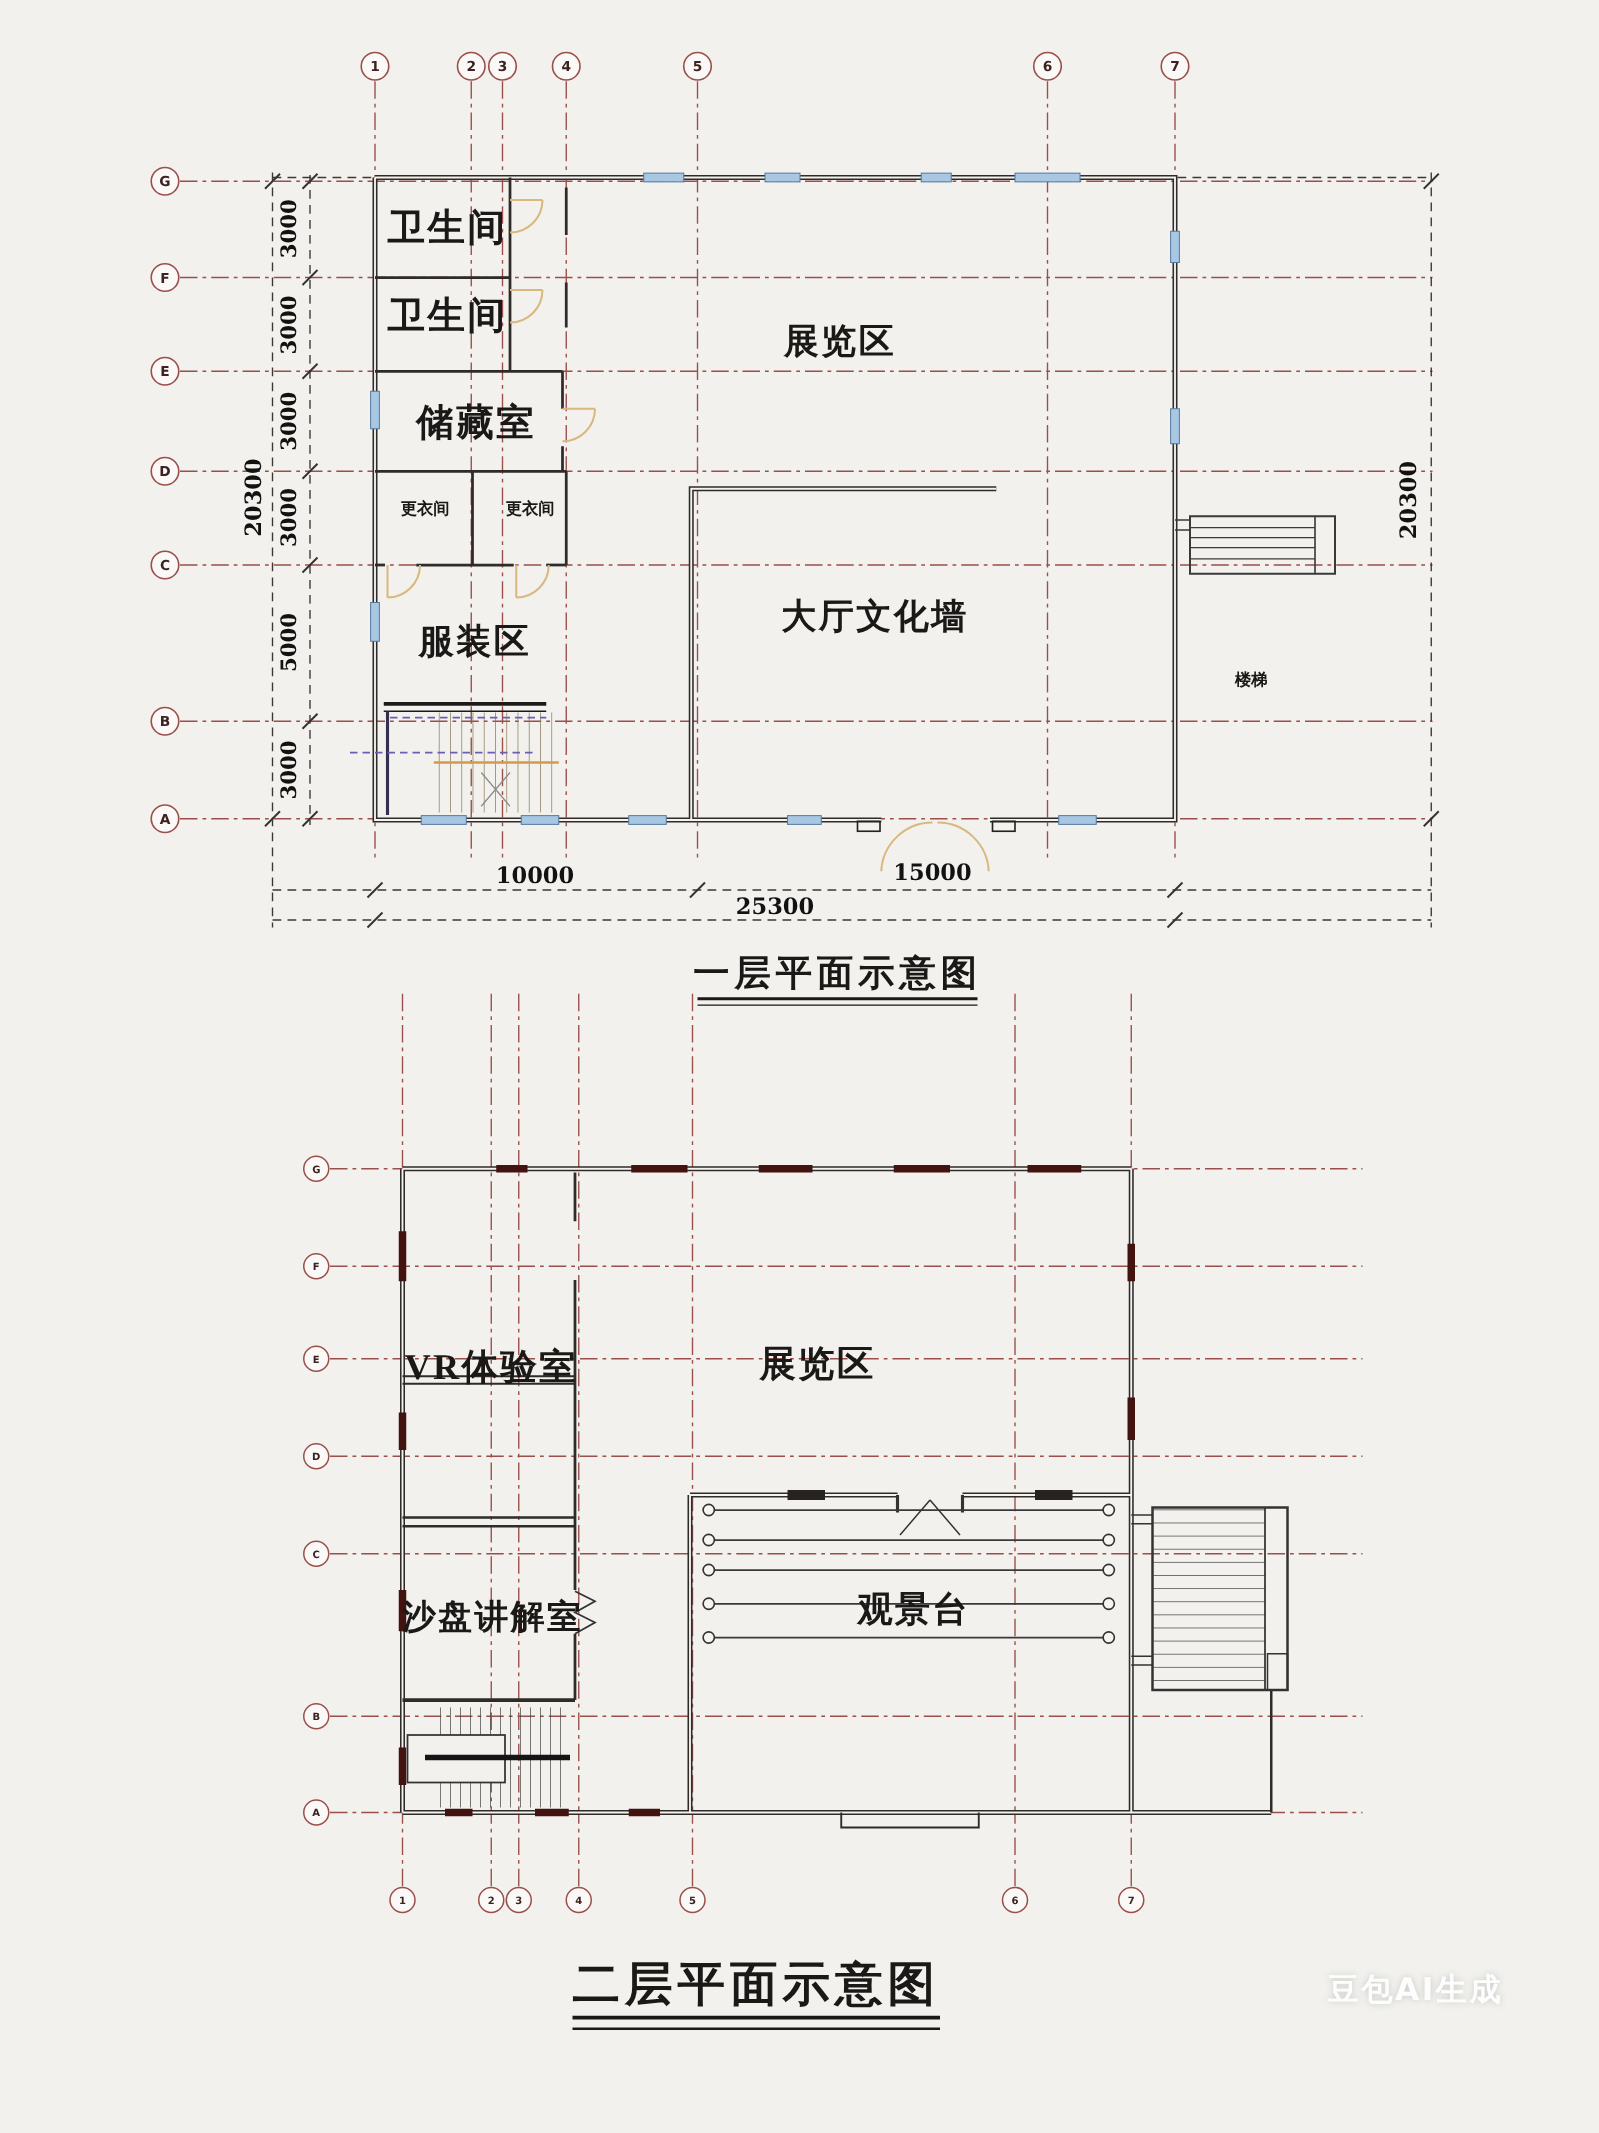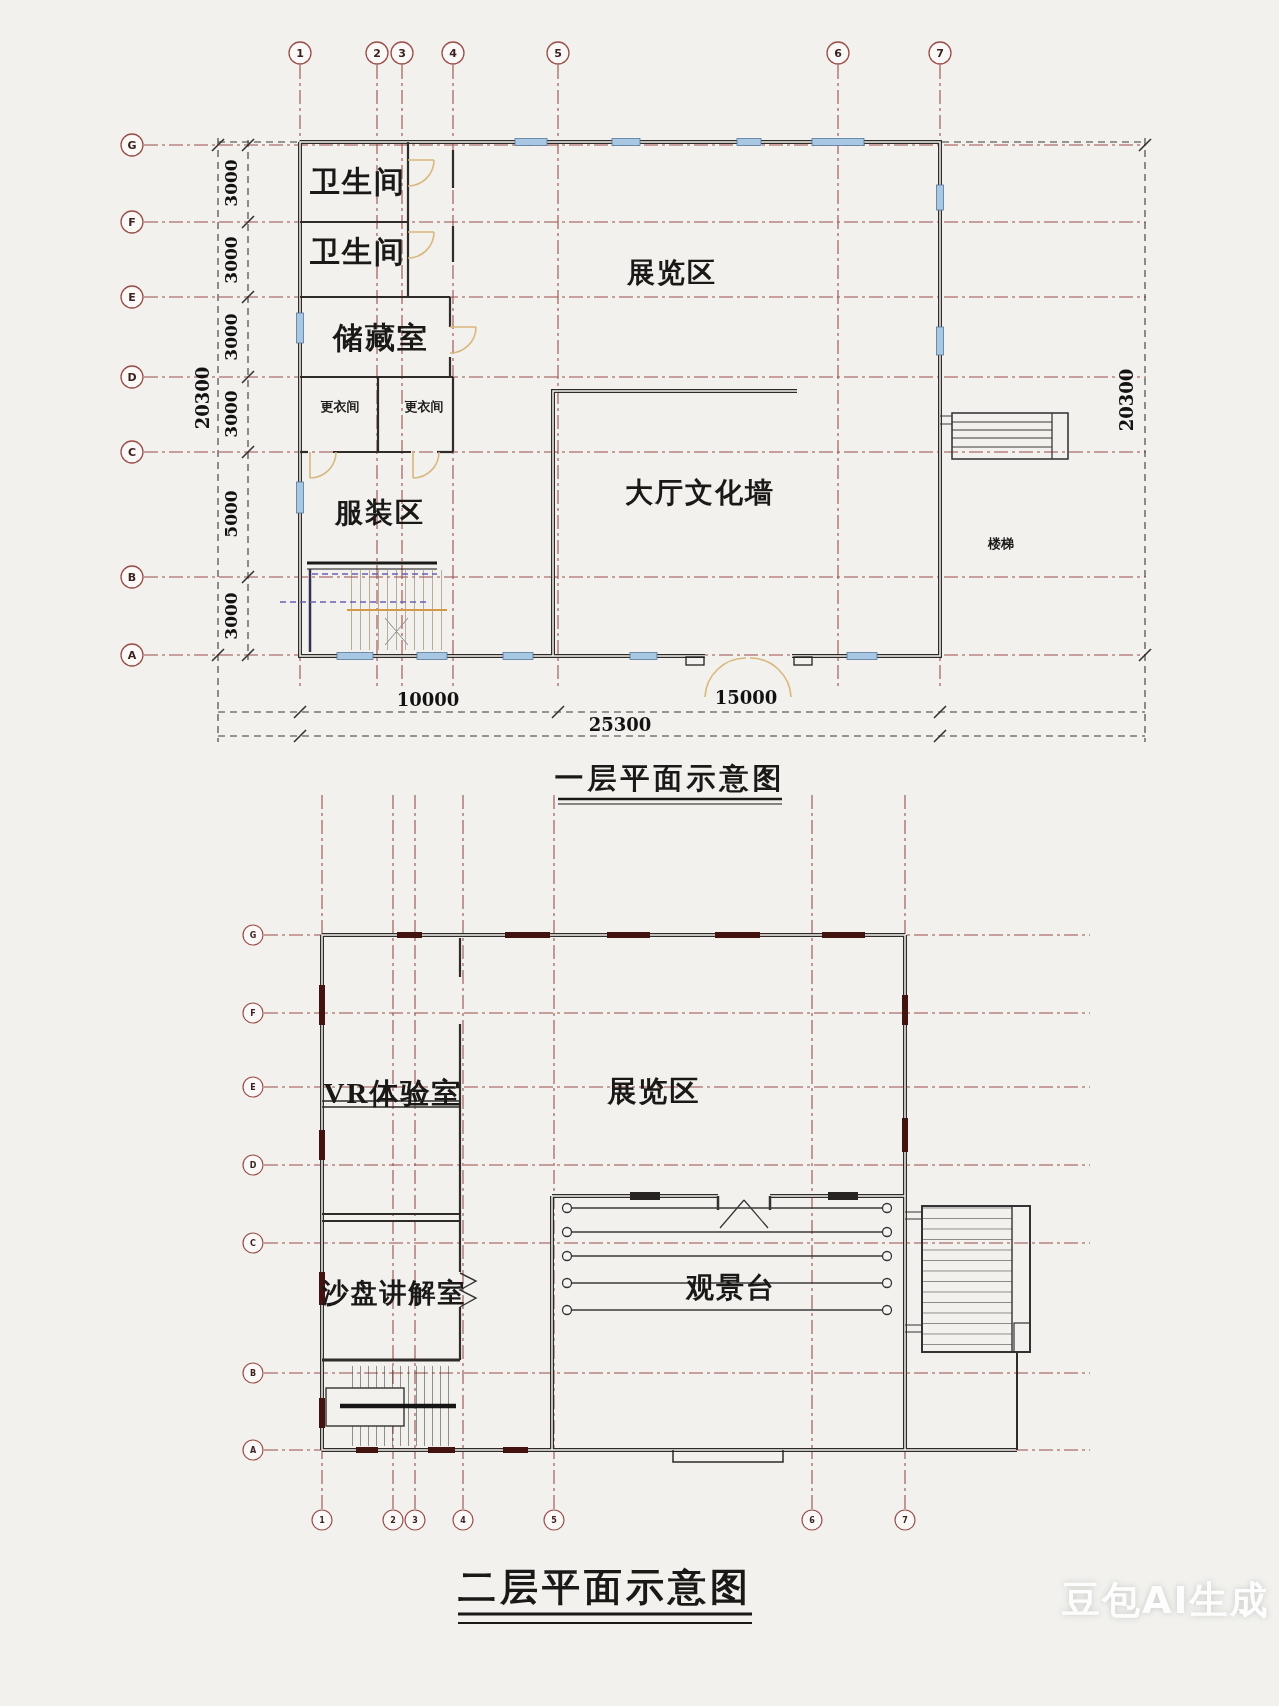--- a/index.html
+++ b/index.html
@@ -8,21 +8,21 @@
   svg{position:absolute;left:0;top:0;}
   svg text{font-family:"Liberation Serif","DejaVu Serif",serif;fill:#1b1917;}
   .dimtxt{font-family:"DejaVu Serif",serif;font-weight:700;font-size:17px;fill:#121212;text-anchor:middle;}
   .dimbig{font-size:18px;}
   .bub{font-family:"DejaVu Sans",sans-serif;font-weight:700;font-size:11px;fill:#3c2320;text-anchor:middle;}
   .bub2{font-family:"DejaVu Sans",sans-serif;font-weight:700;font-size:8px;fill:#3c2320;text-anchor:middle;}
   .lab{font-weight:600;text-anchor:middle;letter-spacing:2px;}
   .labsm{font-weight:700;text-anchor:middle;font-size:13px;letter-spacing:0;}
   .title{font-weight:700;text-anchor:middle;letter-spacing:4px;}
   .watermark{position:absolute;left:1062px;top:1575px;font-family:"DejaVu Sans",sans-serif;
-             font-weight:700;font-size:38px;letter-spacing:2px;color:#ffffff;opacity:.92;
+             font-weight:700;font-size:25px;letter-spacing:2px;color:#ffffff;opacity:.92;
              text-shadow:0 0 6px rgba(170,170,170,.65);}
 </style>
 </head>
 <body>
 
 <div class="canvas">
 <svg width="1279" height="1706" viewBox="0 0 1279 1706">
   <defs>
     <pattern id="pv9" width="9" height="10" patternUnits="userSpaceOnUse">
       <path d="M0 0 V10" stroke="#857451" stroke-width="1.1"></path>

